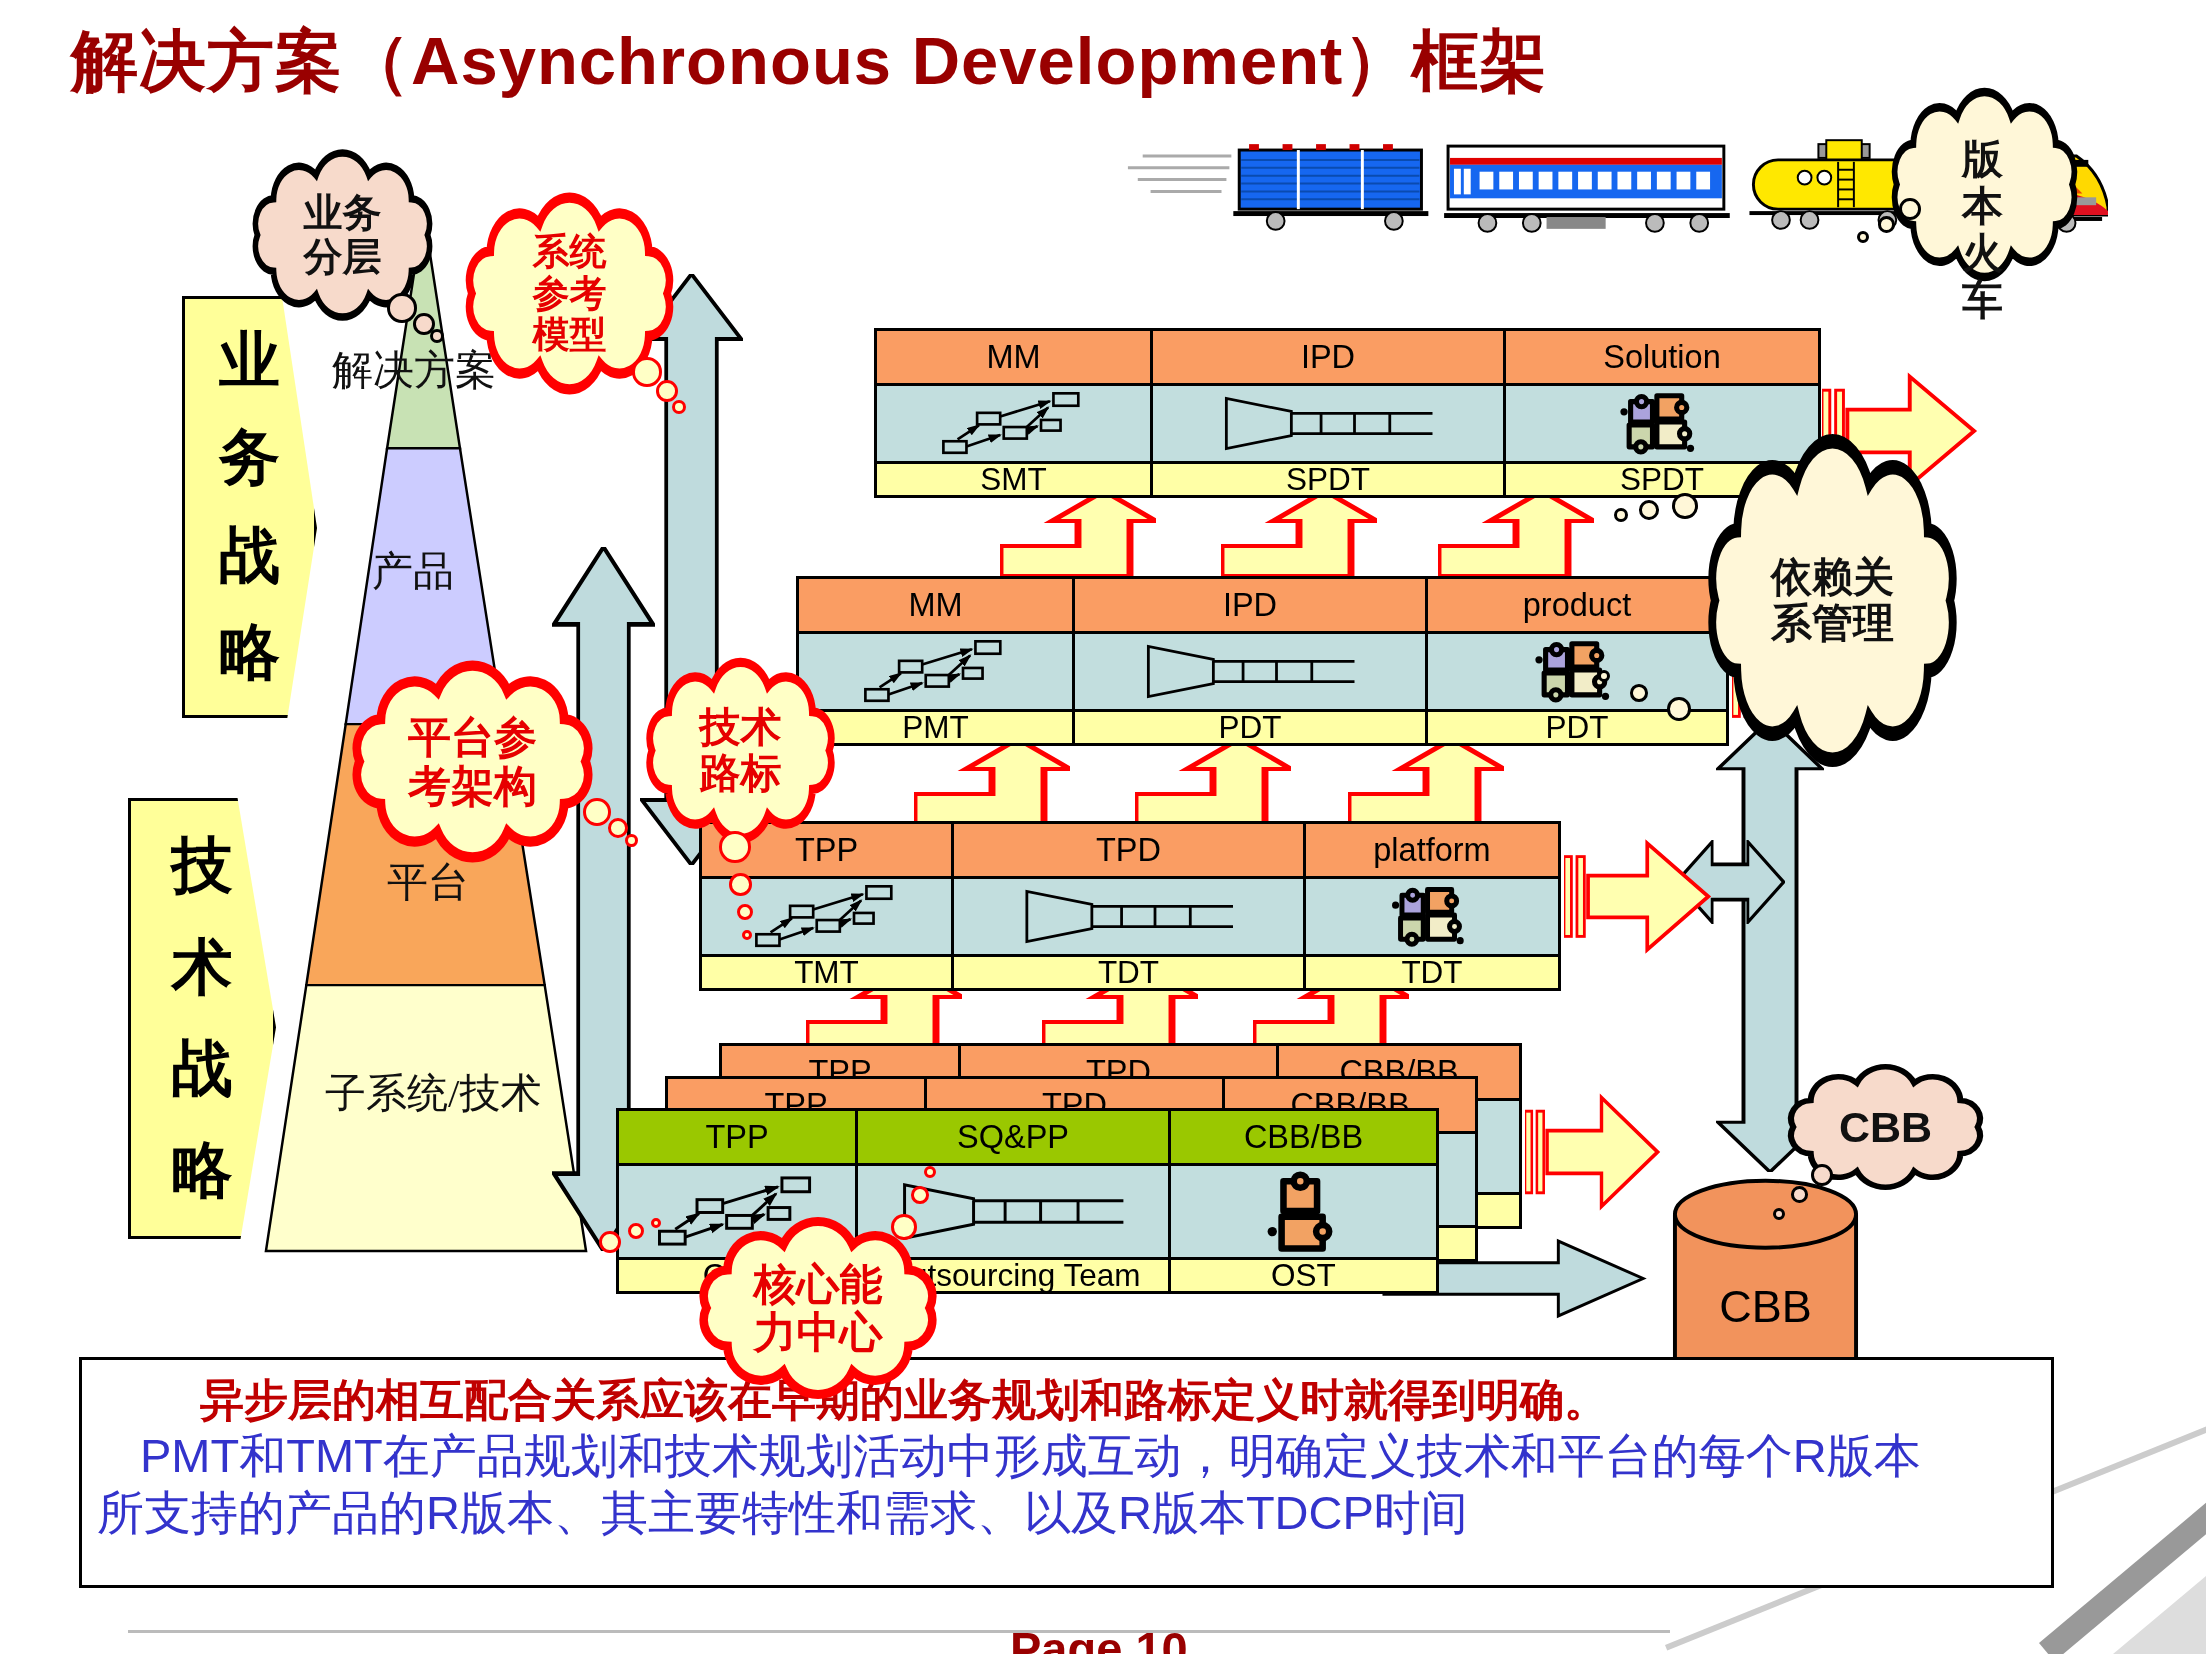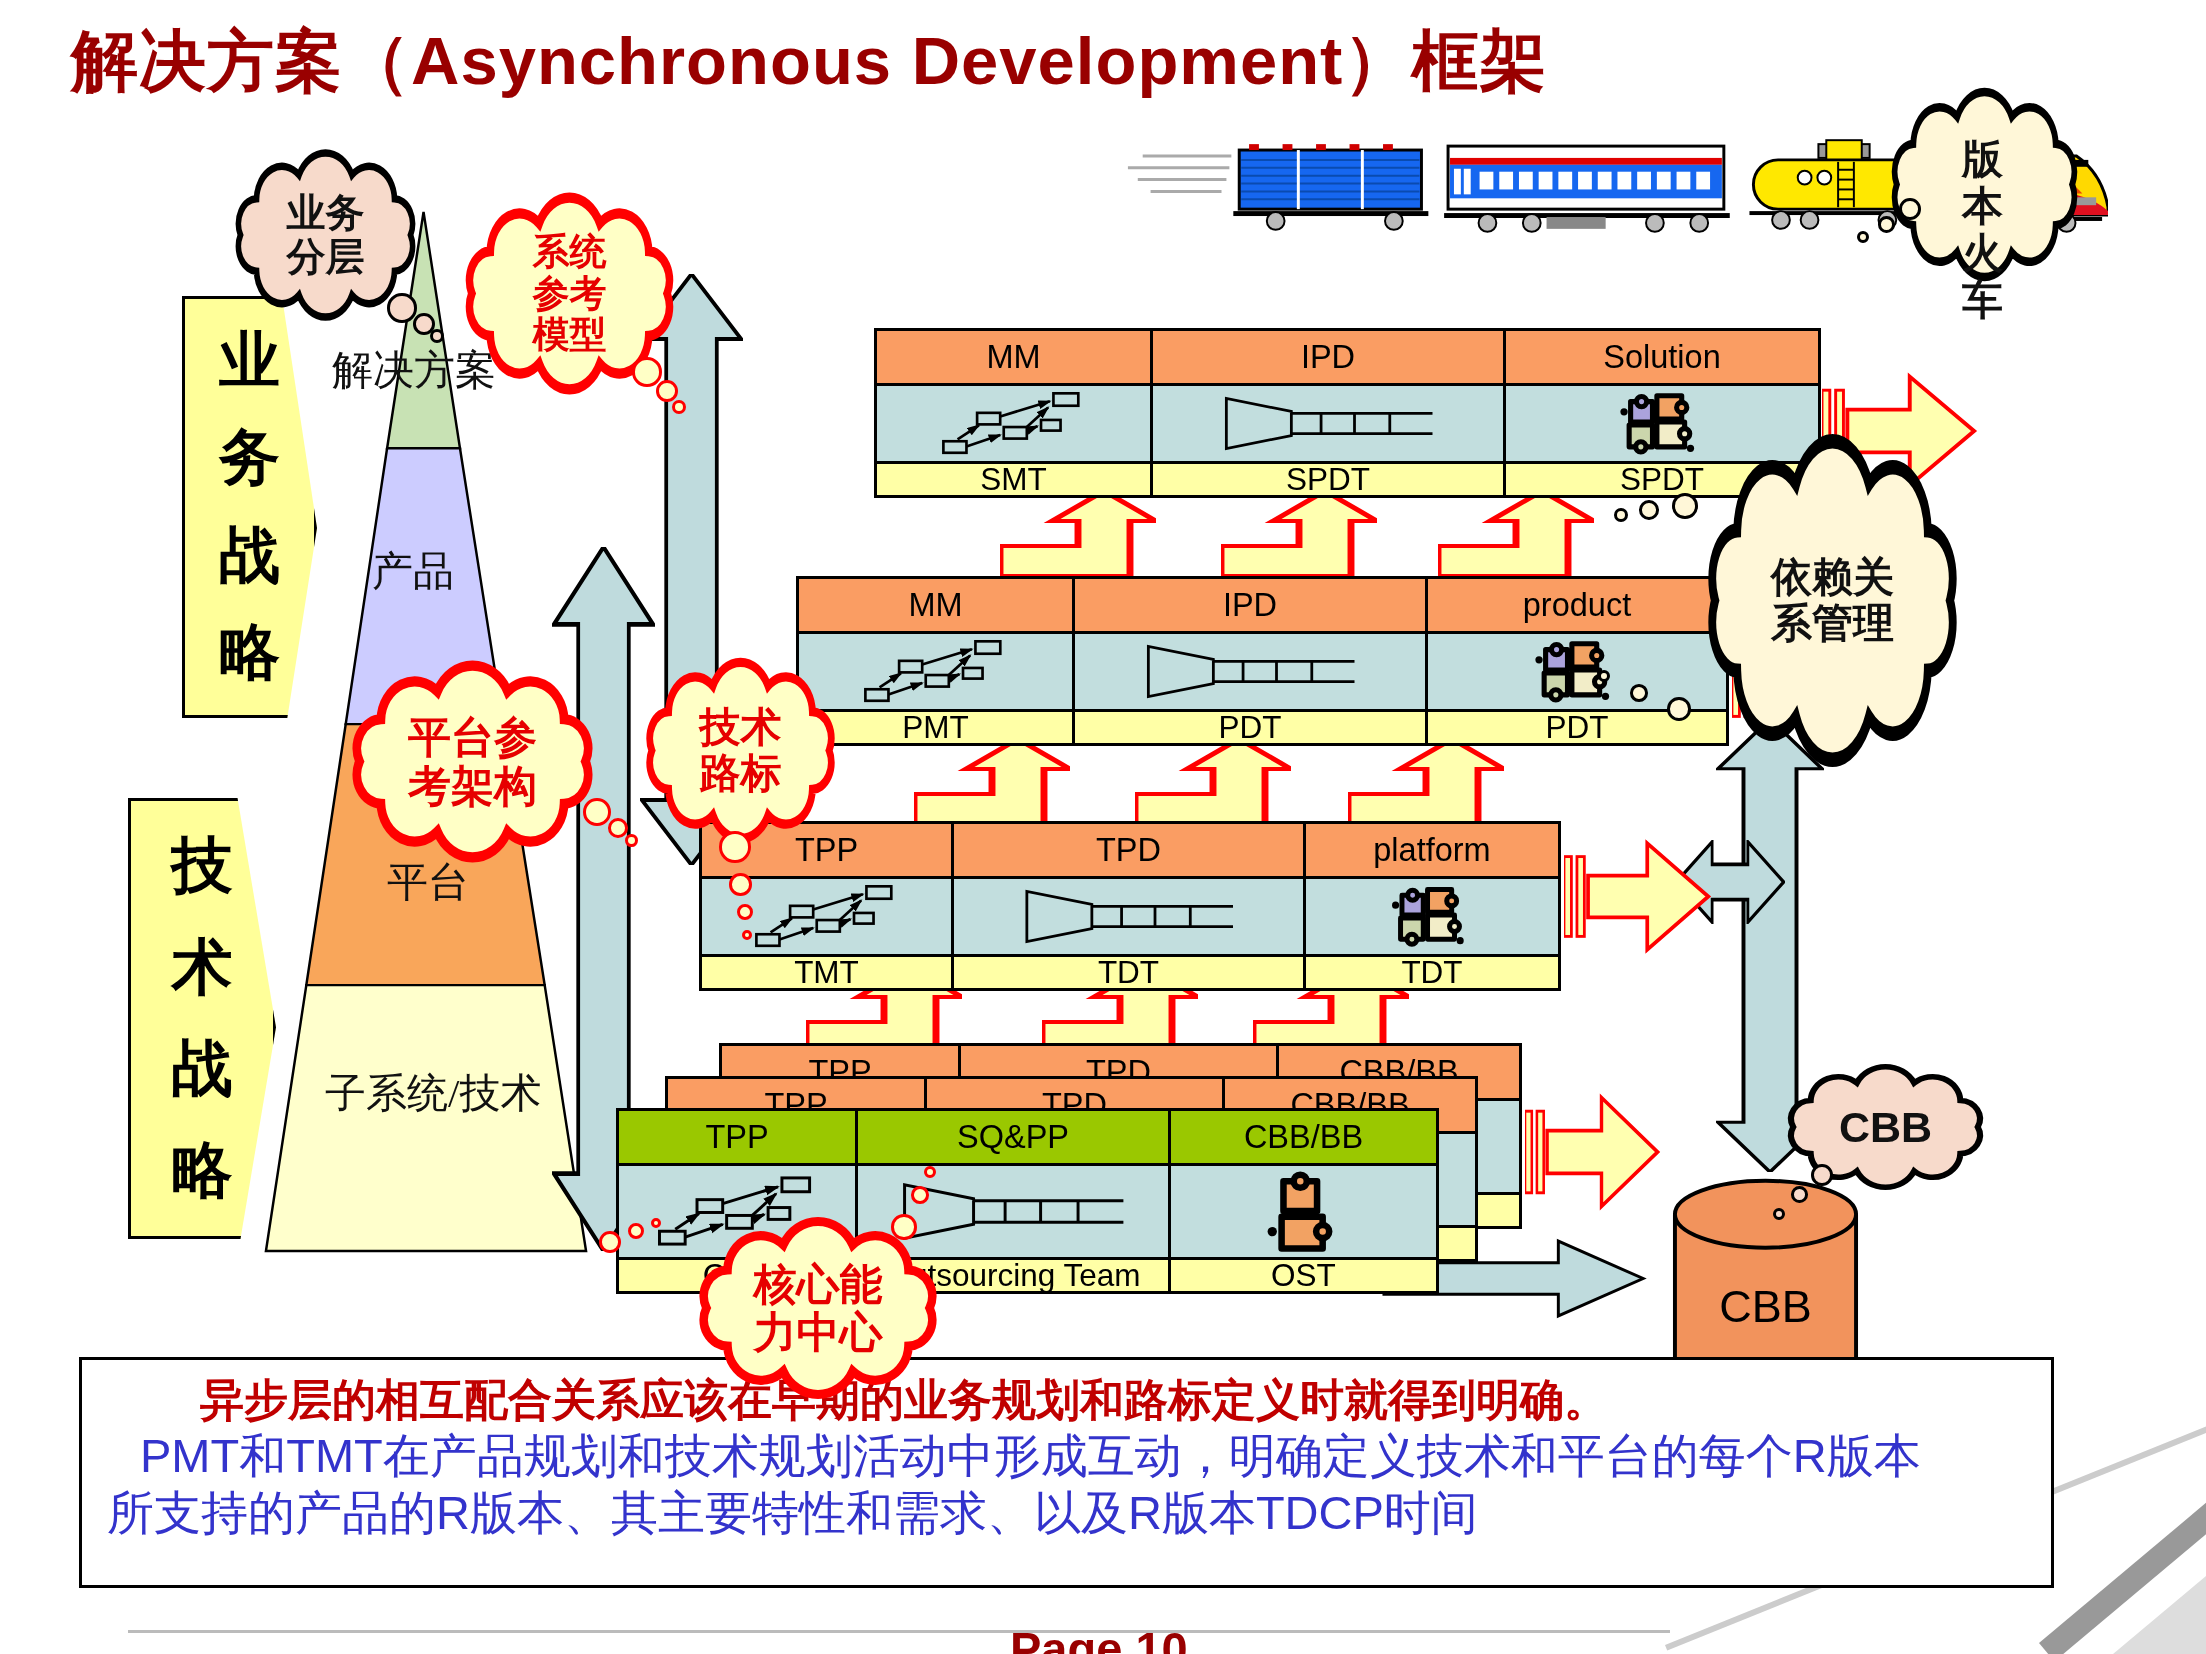--- a/index.html
+++ b/index.html
@@ -40,21 +40,21 @@
   .ct-black{color:#111}
   
   .dot{position:absolute;border-radius:50%}
   .dot-red{border:3.9px solid #FF0000;background:#FFFFC6}
   .dot-black{border:3.9px solid #000;background:#FFF7D8}
   .dot-pink{border:3.9px solid #000;background:#F7DACB}
   
   .note{left:79px;top:1357px;width:1975px;height:231px;border:3px solid #000;background:#fff;padding-top:11.8px}
   .note-l1{padding-left:118px;font-size:44px;font-weight:bold;color:#C00000;line-height:1.25}
   .note-l2{padding-left:58px;font-size:47px;color:#3333CC;line-height:1.22}
-  .note-l3{padding-left:25px;font-size:47px;color:#3333CC;line-height:1.22}
+  .note-l3{padding-left:15px;font-size:47px;color:#3333CC;line-height:1.22}
   .pagefoot{left:1010px;top:1621px;font-size:47px;font-weight:bold;color:#990000}
   .grayline{left:128px;top:1630px;width:1542px;height:3px;background:#BBB}
   .diag1{left:1665px;top:1645px;width:630px;height:5.9px;background:#CCC;transform:rotate(-22deg);transform-origin:0 0}
   .diag2{left:2039px;top:1643px;width:315px;height:23.6px;background:#999;transform:rotate(-40deg);transform-origin:0 0}
   .diag3{left:2088px;top:1675px;width:335px;height:89px;background:#DDD;transform:rotate(-40deg);transform-origin:0 0}
 </style>
 </head>
 <body>
 
 <div class="stage">
@@ -460,21 +460,21 @@
     <ellipse cx="100" cy="48" rx="92" ry="34" fill="#F2935C" stroke="#000" stroke-width="4"></ellipse>
   </svg>
   <div class="p" style="left:1667px;top:1281px;width:197px;text-align:center;font-size:45px;color:#000">CBB</div>
 
   <div class="p note">
     <div class="note-l1">异步层的相互配合关系应该在早期的业务规划和路标定义时就得到明确。</div>
     <div class="note-l2">PMT和TMT在产品规划和技术规划活动中形成互动，明确定义技术和平台的每个R版本</div>
     <div class="note-l3">所支持的产品的R版本、其主要特性和需求、以及R版本TDCP时间</div>
   </div>
 
-  <div class="cloud" style="left:231px;top:160px;width:189px;height:150px">
+  <div class="cloud" style="left:248px;top:160px;width:189px;height:150px">
     <svg viewBox="0 0 200 120" preserveAspectRatio="none">
         <use href="#cloud-shape" class="cl-pink"></use>
       </svg>
     <div class="ct ct-black" style="font-size:39px">
       <div>业务</div>
       <div>分层</div>
     </div>
   </div>
   <div class="cloud" style="left:461px;top:206px;width:217px;height:175px">
     <svg viewBox="0 0 200 120" preserveAspectRatio="none">

